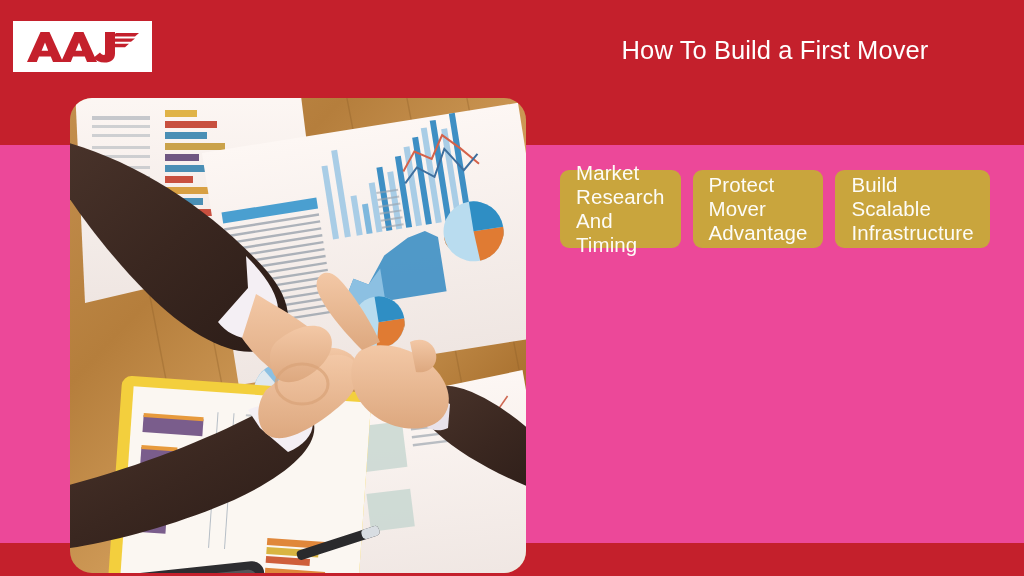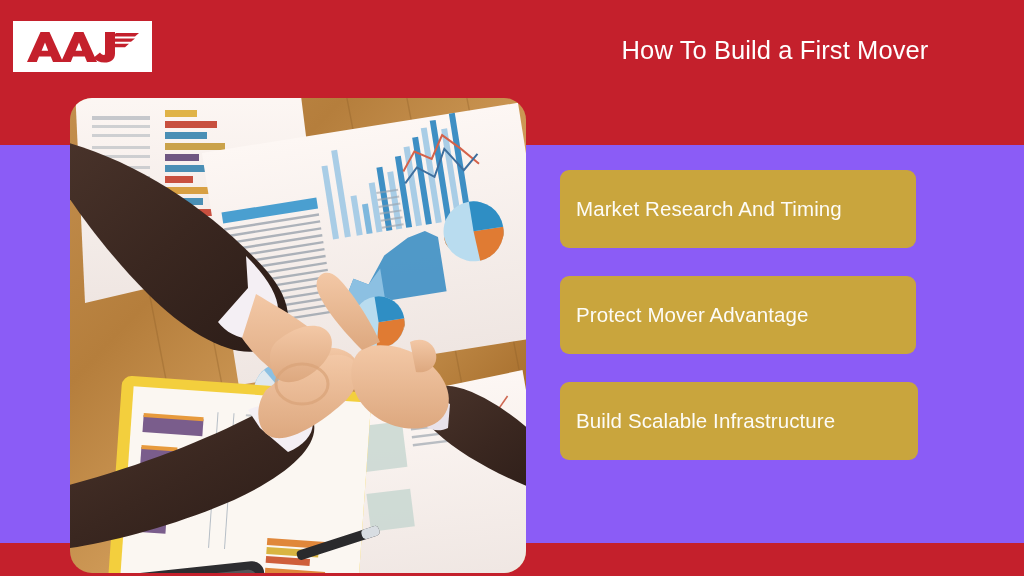--- a/index.html
+++ b/index.html
@@ -2,21 +2,21 @@
 <html><head>
 <meta charset="utf-8">
 <style>
   * { margin:0; padding:0; box-sizing:border-box; }
   html,body{ width:1024px; height:576px; overflow:hidden; }
   body{
     font-family:"Liberation Sans", sans-serif;
     background:#ffffff;
     position:relative;
   }
-  .slide{ position:absolute; inset:0; background:#8b5cf6; }
+  .slide{ position:absolute; inset:0; background:#ec4899; }
 
   
   .band-top{
     position:absolute; left:0; top:0; width:1024px; height:145px;
     background:#C4202C; z-index:1;
   }
   .band-bottom{
     position:absolute; left:0; top:543px; width:1024px; height:33px;
     background:#C4202C; z-index:4;
   }
@@ -42,21 +42,21 @@
     position:absolute; left:70px; top:98px; width:456px; height:475px;
     z-index:5; border-radius:22px; overflow:hidden;
     box-shadow:0 0 0 0 rgba(0,0,0,0);
   }
   .photo svg{ display:block; width:100%; height:100%; }
 
   
   .list{
     position:absolute; left:560px; top:170px; width:356px;
     z-index:3;
-    display:flex; flex-direction:column; gap:28px;
+    display:flex; gap:12px;
   }
   .list-item{
     height:78px; border-radius:9px; background:#C9A53D;
     display:flex; align-items:center;
     padding:0 16px;
     color:#fdfcf7; font-size:20.5px; font-weight:400;
     letter-spacing:.1px;
   }
   .list-item:nth-child(3){ width:358px; }
 </style>

